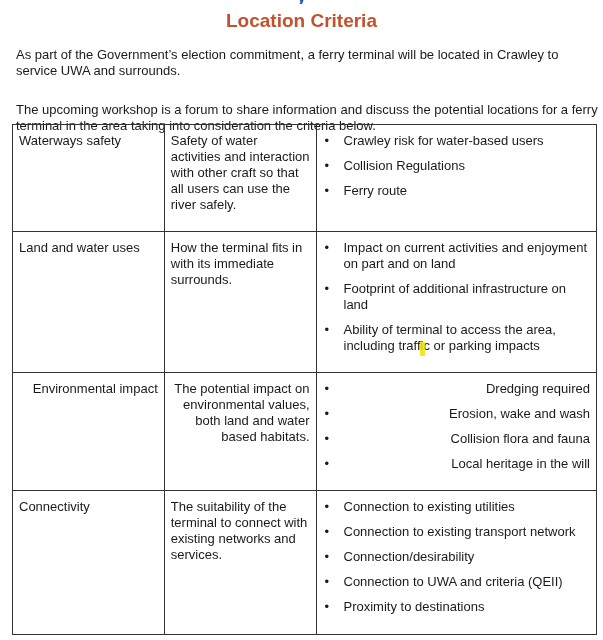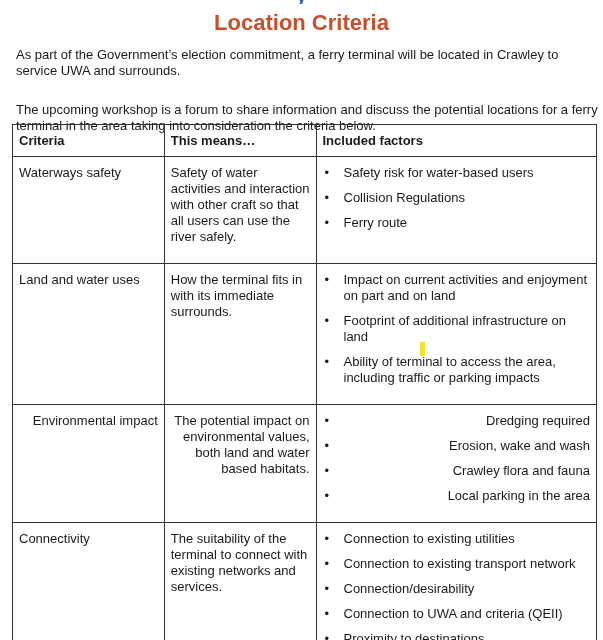--- a/index.html
+++ b/index.html
@@ -7,21 +7,21 @@
     width: 603px; height: 640px; position: relative; overflow: hidden;
     font-family: "Liberation Sans", sans-serif; color: #1a1a1a;
   }
   .top-fragment {
     position: absolute; left: 0; width: 603px; top: -14px; height: 18px;
     text-align: center; color: #2e5fa8; font-size: 18px; font-weight: bold;
     overflow: hidden;
   }
   .title {
     position: absolute; left: 0; width: 603px; top: 10px;
-    text-align: center; color: #c4502c; font-size: 22px; font-weight: bold;
+    text-align: center; color: #c4502c; font-size: 19px; font-weight: bold;
     margin: 0;
   }
   .para {
     position: absolute; left: 12px; width: 585px; font-size: 13px; line-height: 16px; margin: 4px;
   }
   .p1 { top: 43px; }
   .p2 { top: 98px; }
   table {
     position: absolute; left: 12px; top: 124px; width: 585px;
     border-collapse: collapse; font-size: 13px; line-height: 16px;
@@ -52,31 +52,26 @@
 <p class="para p1">As part of the Government’s election commitment, a ferry terminal will be located in Crawley to service UWA and surrounds.</p>
 <p class="para p2">The upcoming workshop is a forum to share information and discuss the potential locations for a ferry terminal in the area taking into consideration the criteria below.</p>
 
 <table>
   <colgroup>
       <col class="w1">
       <col class="w2">
       <col class="w3">
     </colgroup>
   <tbody>
-      <tr>
-    <th>Criteria</th>
-    <th>This means…</th>
-    <th>Included factors</th>
-  </tr>
   <tr class="r1">
     <td class="c1">Waterways safety</td>
     <td class="c2">Safety of water activities and interaction with other craft so that all users can use the river safely.</td>
     <td class="c3">
       <ul>
-        <li><span class="dot">•</span><span>Safety risk for water-based users</span></li>
+        <li><span class="dot">•</span><span>Crawley risk for water-based users</span></li>
         <li><span class="dot">•</span><span>Collision Regulations</span></li>
         <li><span class="dot">•</span><span>Ferry route</span></li>
       </ul>
     </td>
   </tr>
   <tr class="r2">
     <td class="c1">Land and water uses</td>
     <td class="c2">How the terminal fits in with its immediate surrounds.</td>
     <td class="c3">
       <ul>
@@ -86,22 +81,22 @@
       </ul>
     </td>
   </tr>
   <tr class="r3">
     <td class="c1">Environmental impact</td>
     <td class="c2">The potential impact on environmental values, both land and water based habitats.</td>
     <td class="c3">
       <ul>
         <li><span class="dot">•</span><span>Dredging required</span></li>
         <li><span class="dot">•</span><span>Erosion, wake and wash</span></li>
-        <li><span class="dot">•</span><span>Crawley flora and fauna</span></li>
-        <li><span class="dot">•</span><span>Local parking in the area</span></li>
+        <li><span class="dot">•</span><span>Collision flora and fauna</span></li>
+        <li><span class="dot">•</span><span>Local heritage in the will</span></li>
       </ul>
     </td>
   </tr>
   <tr class="r4">
     <td class="c1">Connectivity</td>
     <td class="c2">The suitability of the terminal to connect with existing networks and services.</td>
     <td class="c3">
       <ul>
         <li><span class="dot">•</span><span>Connection to existing utilities</span></li>
         <li><span class="dot">•</span><span>Connection to existing transport network</span></li>

